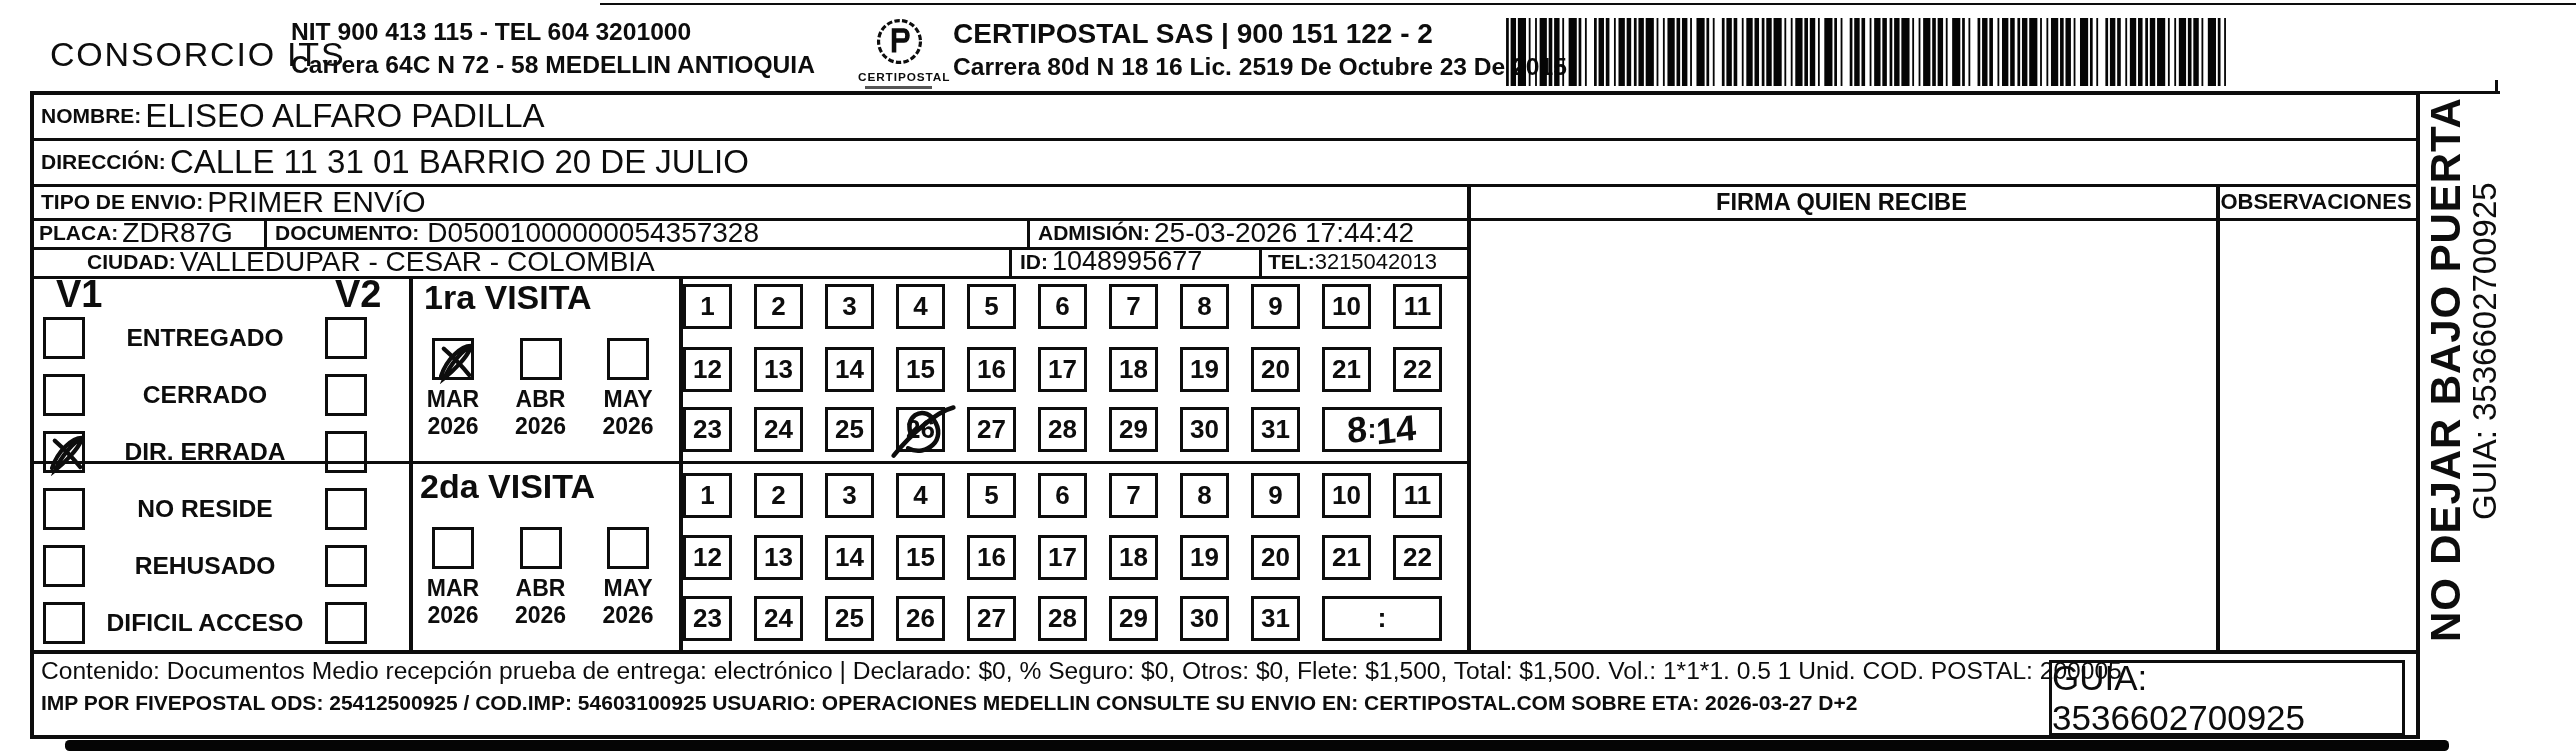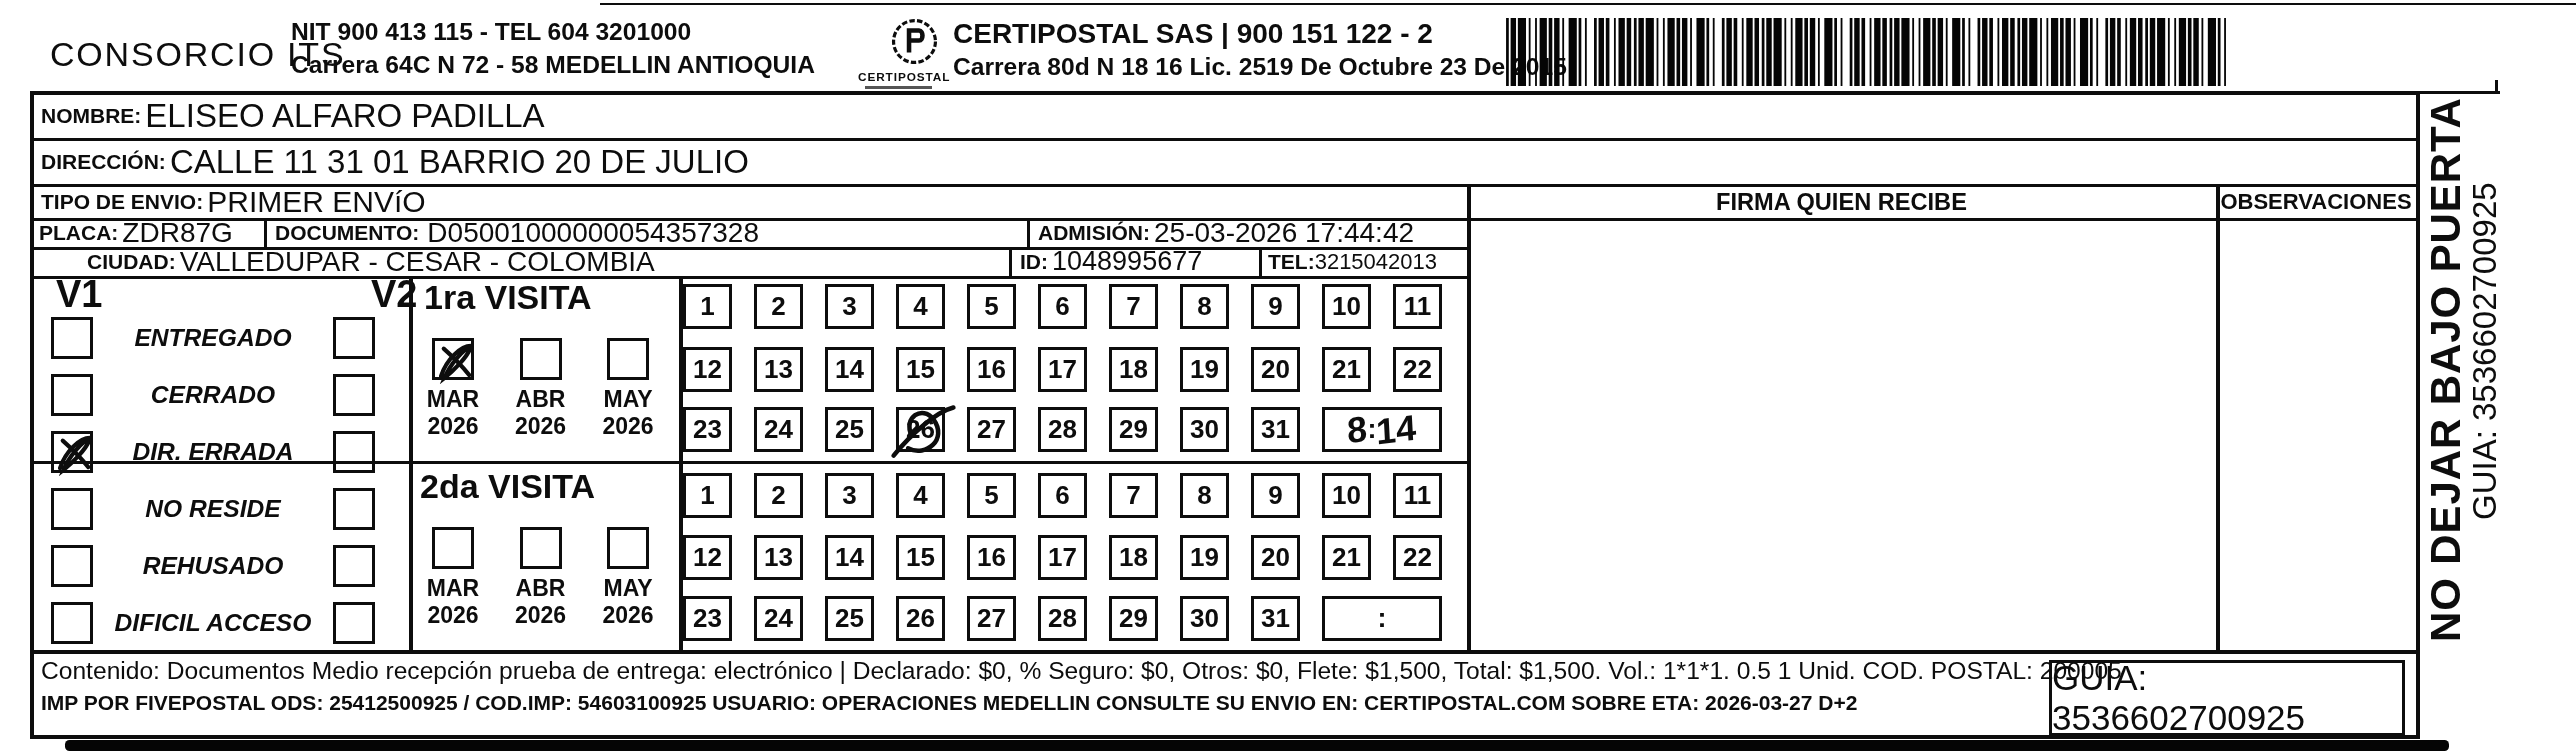--- a/index.html
+++ b/index.html
@@ -55,21 +55,21 @@
 
 <div id="page">
 
   <div class="hline" style="left:600px;top:2.7px;width:1976px;height:2.7px;"></div>
   <div class="vline" style="left:2495px;top:80px;height:12.7px;width:2.7px;"></div>
 
   <div class="abs company nowrap" style="left:50px;top:35px;">CONSORCIO ITS</div>
   <div class="abs hdr-small nowrap" style="left:291px;top:18px;">NIT 900 413 115 - TEL 604 3201000</div>
   <div class="abs hdr-small nowrap" style="left:291px;top:51px;">Carrera 64C N 72 - 58 MEDELLIN ANTIOQUIA</div>
 
-  <div class="abs" style="left:858px;top:16.4px;width:82px;text-align:right;">
+  <div class="abs" style="left:858px;top:16.4px;width:82px;text-align:center;">
     <svg width="51" height="51" viewBox="0 0 56 56">
       <circle cx="28" cy="28" r="23" fill="none" stroke="#0d0d0d" stroke-width="3.5" stroke-dasharray="6 2.5"></circle>
       <path d="M22 40 L22 16 L33 16 C38 16 38 27 33 27 L22 27" fill="none" stroke="#0d0d0d" stroke-width="5"></path>
     </svg>
     <div class="logo-cap">CERTIPOSTAL</div>
     <div class="logo-tag" style="margin-left:7.3px;"></div>
   </div>
 
   <div class="abs courier-big nowrap" style="left:953px;top:18px;">CERTIPOSTAL SAS | 900 151 122 - 2</div>
   <div class="abs hdr-small nowrap" style="left:953px;top:53px;">Carrera 80d N 18 16  Lic. 2519 De Octubre 23 De 2015</div>
@@ -240,22 +240,22 @@
     <span class="lbl">TEL:</span>
       <span class="val" style="font-size:22px;">3215042013</span>
   </div>
 
   <div class="abs panel-head" style="left:1467px;top:189px;width:749px;">FIRMA QUIEN RECIBE</div>
   <div class="abs panel-head" style="left:2216px;top:189px;width:200px;font-size:22px;">OBSERVACIONES</div>
   <div class="abs" style="left:1470px;top:221px;width:742px;height:426px;"></div>
   <div class="abs" style="left:2220px;top:221px;width:193px;height:426px;"></div>
 
   <div class="abs v-col-head" style="left:56px;top:273px;">V1</div>
-  <div class="abs v-col-head" style="left:335px;top:273px;margin-left:36px;">V2</div>
-  <div id="status-rows" class="abs" style="left:51px;top:309px;width:324px;font-style:italic;">
+  <div class="abs v-col-head" style="left:335px;top:273px;">V2</div>
+  <div id="status-rows" class="abs" style="left:43px;top:309px;width:324px;">
       <div class="status-row">
         <span class="chk"></span>
         <span class="status-label">ENTREGADO</span>
         <span class="chk"></span>
       </div>
       <div class="status-row">
         <span class="chk"></span>
         <span class="status-label">CERRADO</span>
         <span class="chk"></span>
       </div>

